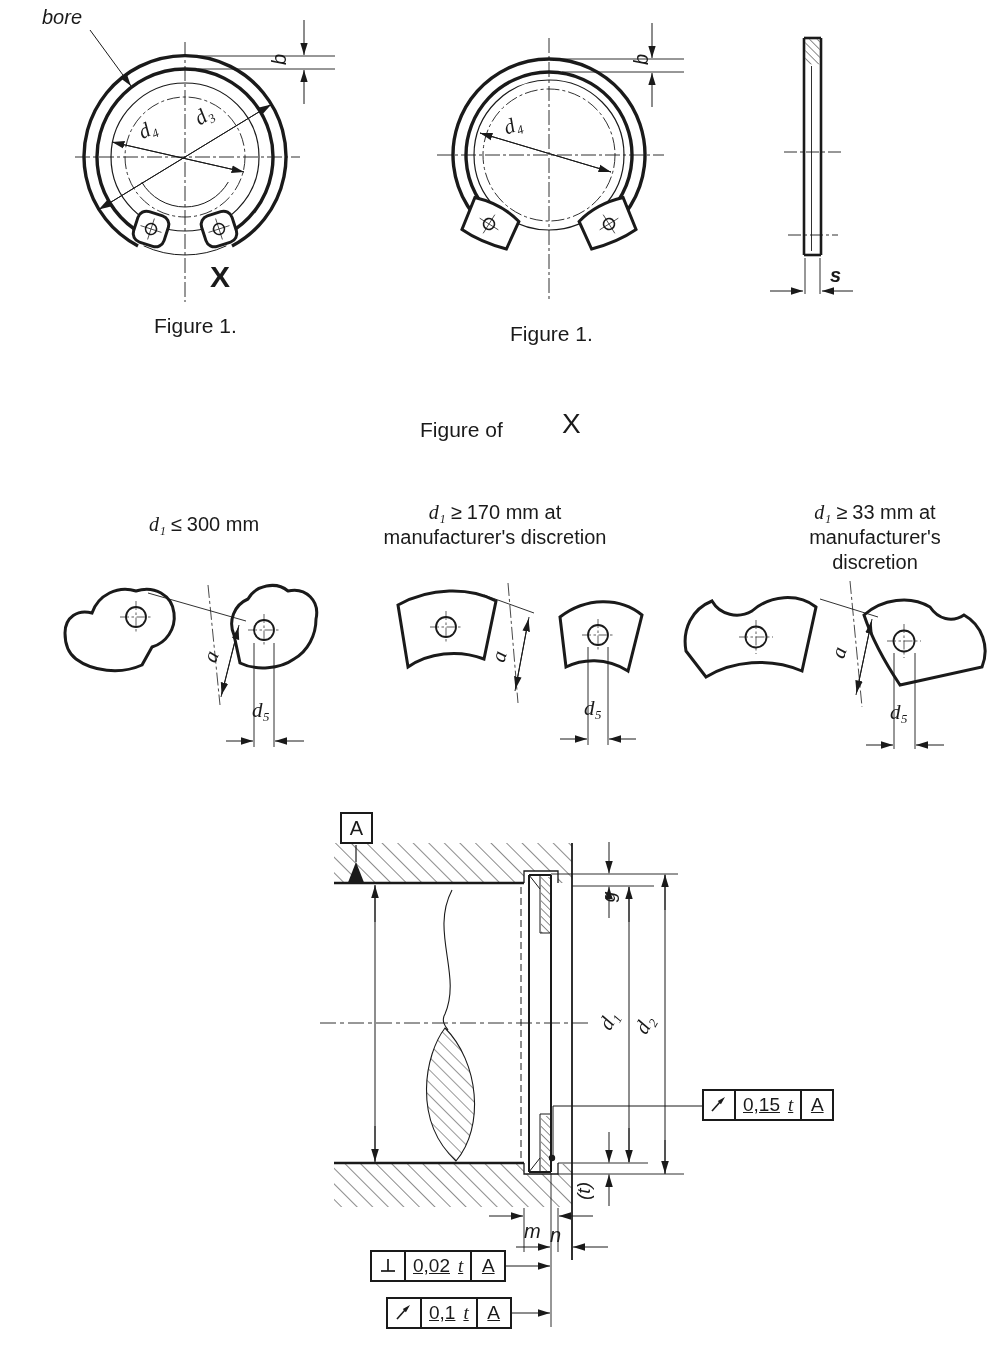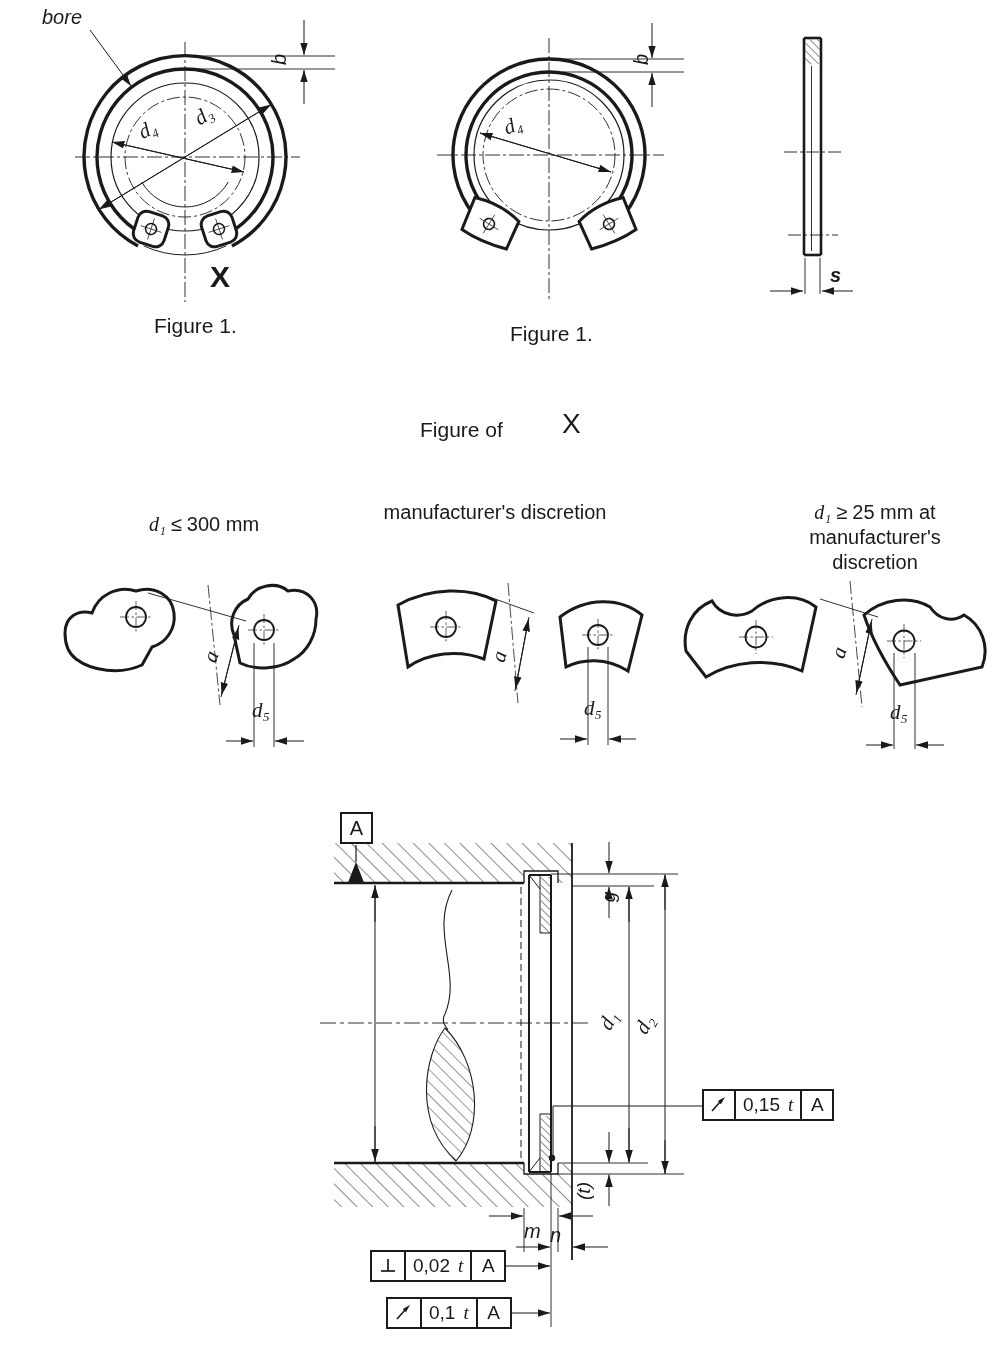--- a/index.html
+++ b/index.html
@@ -13,21 +13,21 @@
   .cap{font-size:21px;}
   .rot90{transform:rotate(-90deg);transform-origin:center;}
   .vh{position:absolute;transform:translateX(-50%);text-align:center;line-height:25px;font-size:20px;}
   .vh .mvar{font-size:20px;}
   .rel{margin:0 5px;}
   .databox{position:absolute;width:29px;height:28px;border:2.4px solid #1a1a1a;background:#fff;
            display:flex;align-items:center;justify-content:center;font-size:20px;}
   .fcf{position:absolute;display:flex;background:#fff;}
   .fcf .cell{border:2.2px solid #1a1a1a;height:28px;display:flex;align-items:center;
              justify-content:center;background:#fff;font-size:19px;}
-  .fcf .cell + .cell{border-left:none;}
+  .fcf .cell + .cell{border-left:none;text-decoration:underline;}
   .fcf .val{padding:0 7px;gap:4px;}
   .fcf .tchar{font-family:"Liberation Serif",serif;font-style:italic;margin-left:4px;}
 </style>
 </head>
 <body>
 
 <div class="page">
 
   <svg style="left:0;top:0" width="340" height="312" viewBox="0 0 340 312">
     <defs>
@@ -295,24 +295,25 @@
 
   <span class="lbl ital" style="left:798px;top:264px;font-size:20px;font-weight:700">s</span>
 
   <span class="lbl cap" style="left:388px;top:418px">Figure of</span>
   <span class="lbl" style="left:530px;top:408px;font-size:28px">X</span>
 
   <div class="vh" style="left:172px;top:512px">
     <span class="mvar">d₁</span><span class="rel">≤</span><span>300 mm</span>
   </div>
   <div class="vh" style="left:463px;top:500px">
+    <div><span class="mvar">d₁</span><span class="rel">≥</span><span>170 mm at</span></div>
     <div>manufacturer's discretion</div>
   </div>
   <div class="vh" style="left:843px;top:500px">
-    <div><span class="mvar">d₁</span><span class="rel">≥</span><span>25 mm at</span></div>
+    <div><span class="mvar">d₁</span><span class="rel">≥</span><span>33 mm at</span></div>
     <div>manufacturer's discretion</div>
   </div>
 
   <span class="lbl mvar" style="left:174px;top:644px;transform:rotate(-70deg)">a</span>
   <span class="lbl mvar" style="left:220px;top:698px">d₅</span>
   <span class="lbl mvar" style="left:462px;top:644px;transform:rotate(-75deg)">a</span>
   <span class="lbl mvar" style="left:552px;top:696px">d₅</span>
   <span class="lbl mvar" style="left:802px;top:640px;transform:rotate(-72deg)">a</span>
   <span class="lbl mvar" style="left:858px;top:700px">d₅</span>
 

